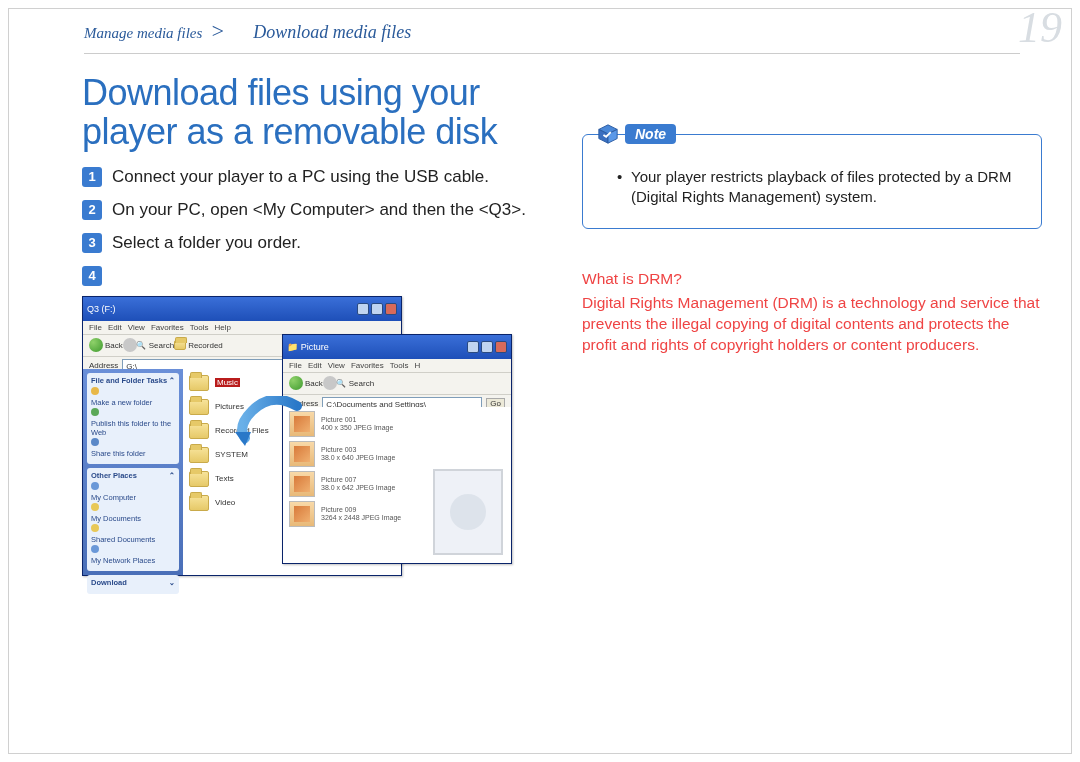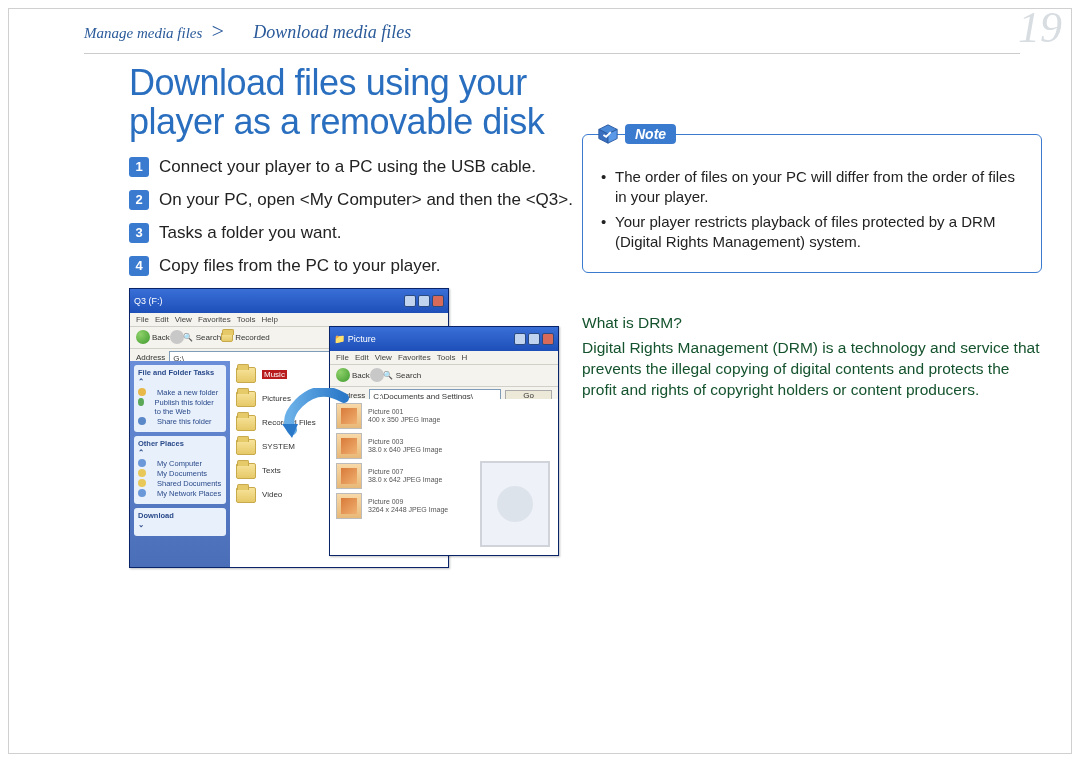--- a/index.html
+++ b/index.html
@@ -33,21 +33,21 @@
   .page-no {
     position: absolute;
     top: 2px; right: 18px;
     font-family: Georgia, serif;
     font-size: 44px;
     font-style: italic;
     color: #d8dde2;
   }
   .left-col {
     position: absolute;
-    top: 64px; left: 82px; width: 460px; margin-left: 47px;
+    top: 74px; left: 82px; width: 460px;
   }
   .headline {
     color: #2a6fbf;
     font-size: 36px;
     line-height: 1.08;
     font-weight: 400;
     letter-spacing: -0.5px;
     margin-bottom: 14px;
   }
   .steps { list-style: none; }
@@ -125,22 +125,22 @@
     border-bottom:1px solid #d0cfc8;
   }
   .xp-addr .box { flex:1; background:#fff; border:1px solid #7f9db9; height:13px; padding:0 3px; line-height:13px; }
   .xp-body { position:absolute; top:72px; left:0; right:0; bottom:0; background:#fff; display:flex; }
   .xp-side {
     width: 100px;
     background: linear-gradient(#6a8fd8,#4a6fb8);
     padding:4px; font-size:7.5px;
   }
   .xp-panel { background:#e8f0fb; border-radius:3px; margin-bottom:4px; padding:3px 4px 5px; }
-  .xp-panel .ph { color:#2a4a8a; font-weight:bold; margin-bottom:2px; display:flex; justify-content:space-between;flex-direction:column;}
-  .xp-panel .pi { color:#2a4a8a; margin:1px 0; display:flex; gap:11px;}
+  .xp-panel .ph { color:#2a4a8a; font-weight:bold; margin-bottom:2px; display:flex; justify-content:space-between;}
+  .xp-panel .pi { color:#2a4a8a; margin:1px 0; display:flex; gap:3px;flex-direction:column;}
   .xp-panel .pi .mini { width:8px; height:8px; border-radius:50%; }
   .xp-icons { flex:1; padding:6px; }
   .xp-row { display:flex; align-items:center; gap:6px; margin-bottom:8px; font-size:8px; color:#333; }
   .folder-ic { width:20px; height:16px; background: linear-gradient(#f7e39a,#e6c968); border:1px solid #c9aa4a; border-radius:2px; position:relative;}
   .folder-ic:before{content:'';position:absolute;top:-4px;left:0;width:10px;height:5px;background:#e6c968;border:1px solid #c9aa4a;border-bottom:none;border-radius:2px 2px 0 0;}
   .highlight { background:#b91c1c; color:#fff; padding:0 2px; }
   .arrow-swirl {
     position:absolute;
     width:80px; height:50px;
     pointer-events:none;
@@ -164,21 +164,21 @@
   .win2 .big-thumb .circ { width:36px;height:36px;border-radius:50%;background:#dde3eb;}
 
   .right-col {
     position: absolute;
     top: 134px; left: 582px; width: 460px;
   }
   .note-box {
     border: 1.5px solid #3a7bd0;
     border-radius: 6px;
     position: relative;
-    padding: 32px 18px 16px 18px;
+    padding: 32px 18px 16px 34px;
     font-size: 15px;
     color: #222;
   }
   .note-tag {
     position: absolute;
     top: -12px; left: 14px;
     display: flex; align-items: center; gap: 6px;
   }
   .note-ic {
     width: 22px; height: 22px;
@@ -200,21 +200,21 @@
     line-height: 1.35;
   }
   .note-box li:before {
     content: '•';
     position: absolute; left: 0; top: 0;
   }
   .drm-block {
     margin-top: 40px;
     font-size: 15.5px;
     line-height: 1.35;
-    color: #14532d;
+    color: #ef4444;
   }
   .drm-block .q { margin-bottom: 4px; }
 </style>
 </head>
 <body>
 
 <div class="page-border"></div>
 
 <div class="page-no">19</div>
 
@@ -230,25 +230,24 @@
     <li>
         <span class="num-badge">1</span>
         <span>Connect your player to a PC using the USB cable.</span>
       </li>
     <li>
         <span class="num-badge">2</span>
         <span>On your PC, open &lt;My Computer&gt; and then the &lt;Q3&gt;.</span>
       </li>
     <li>
         <span class="num-badge">3</span>
-        <span>Tasks a folder you want.</span>
+        <span>Select a folder you order.</span>
       </li>
     <li>
         <span class="num-badge">4</span>
-        <span>Copy files from the PC to your player.</span>
       </li>
   </ol>
 
   <div class="figure">
 
     <div class="xp-win" style="top:0;left:0;width:320px;height:280px;z-index:1;">
       <div class="xp-title">
         <span>Q3 (F:)</span>
         <span class="btns">
           <span class="b"></span>
@@ -396,21 +395,21 @@
           </span>
         <span class="dot gray"></span>
         <span class="tbtn">
             <span>🔍</span>
             <span>Search</span>
           </span>
       </div>
       <div class="xp-addr">
         <span>Address</span>
         <span class="box">C:\Documents and Settings\</span>
-        <span style="background:#ece9d8;border:1px solid #aaa;padding:0 17px;">Go</span>
+        <span style="background:#ece9d8;border:1px solid #aaa;padding:0 3px;">Go</span>
       </div>
       <div class="xp-body">
         <div class="thumbs">
           <div class="th-row">
               <div class="thumb"></div>
               <div class="tlabel">
                 <div>Picture 001</div>
                 <div>400 x 350
 JPEG Image</div>
               </div>
@@ -453,21 +452,20 @@
     <div class="note-tag">
       <svg class="note-ic" viewBox="0 0 24 24">
         <polygon points="12,2 22,7 12,12 2,7" fill="#4a88d8" stroke="#2a5aa0"></polygon>
         <polygon points="2,7 12,12 12,22 2,17" fill="#3a6fc0" stroke="#2a5aa0"></polygon>
         <polygon points="22,7 12,12 12,22 22,17" fill="#5a98e8" stroke="#2a5aa0"></polygon>
         <path d="M7 13 l3 2 l5 -5" fill="none" stroke="#fff" stroke-width="2"></path>
       </svg>
       <span class="note-pill">Note</span>
     </div>
     <ul>
-      <li>The order of files on your PC will differ from the order of files in your player.</li>
       <li>Your player restricts playback of files protected by a DRM (Digital Rights Management) system.</li>
     </ul>
   </div>
 
   <div class="drm-block">
     <div class="q">What is DRM?</div>
     <div>Digital Rights Management (DRM) is a technology and service that prevents the illegal copying of digital contents and protects the profit and rights of copyright holders or content producers.</div>
   </div>
 </div>
 

